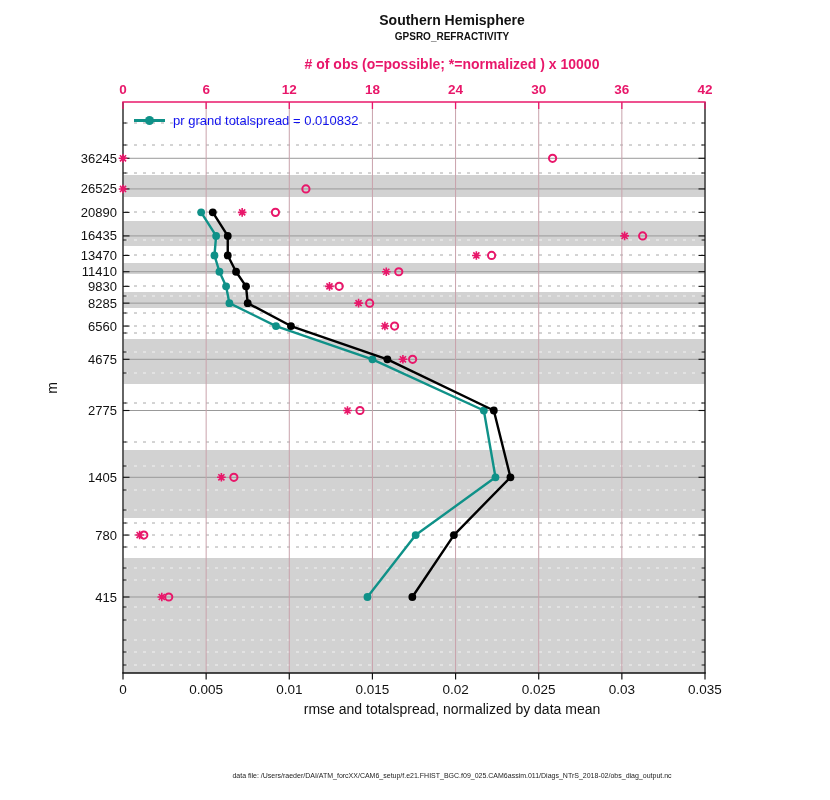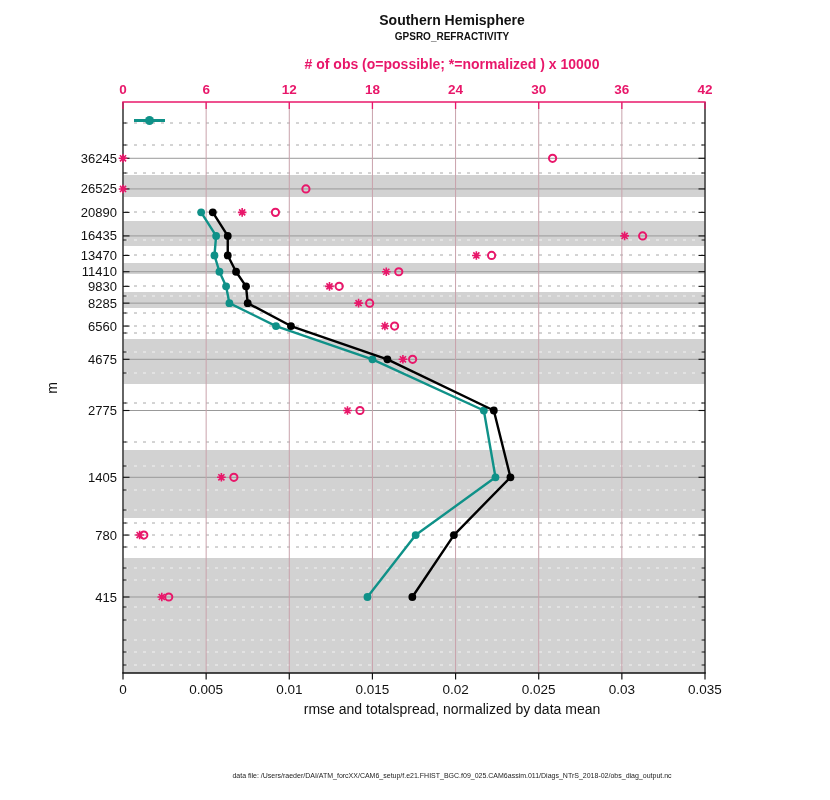--- a/index.html
+++ b/index.html
@@ -261,19 +261,20 @@
 
   <div id="title1" class="ctr">Southern Hemisphere</div>
   <div id="title2" class="ctr">GPSRO_REFRACTIVITY</div>
   <div id="obs-label" class="ctr" style="color: rgb(232, 23, 106);"># of obs (o=possible; *=normalized ) x 10000</div>
 
   <div id="legend">
     <div class="lg-row">
       <span class="lg-swatch" id="sw-spread" style="background: rgb(15, 145, 136);">
           <span class="lg-dot" id="dot-spread" style="background: rgb(15, 145, 136);"></span>
         </span>
+      <span class="lg-label" id="lbl-spread" style="color: rgb(18, 18, 238);">pr grand totalspread = 0.010832</span>
     </div>
   </div>
 
   <div id="ylabel">m</div>
   <div id="xlabel" class="ctr">rmse and totalspread, normalized by data mean</div>
   <div id="footer" class="ctr">data file: /Users/raeder/DAI/ATM_forcXX/CAM6_setup/f.e21.FHIST_BGC.f09_025.CAM6assim.011/Diags_NTrS_2018-02/obs_diag_output.nc</div>
 </div>
 
 </body></html>

